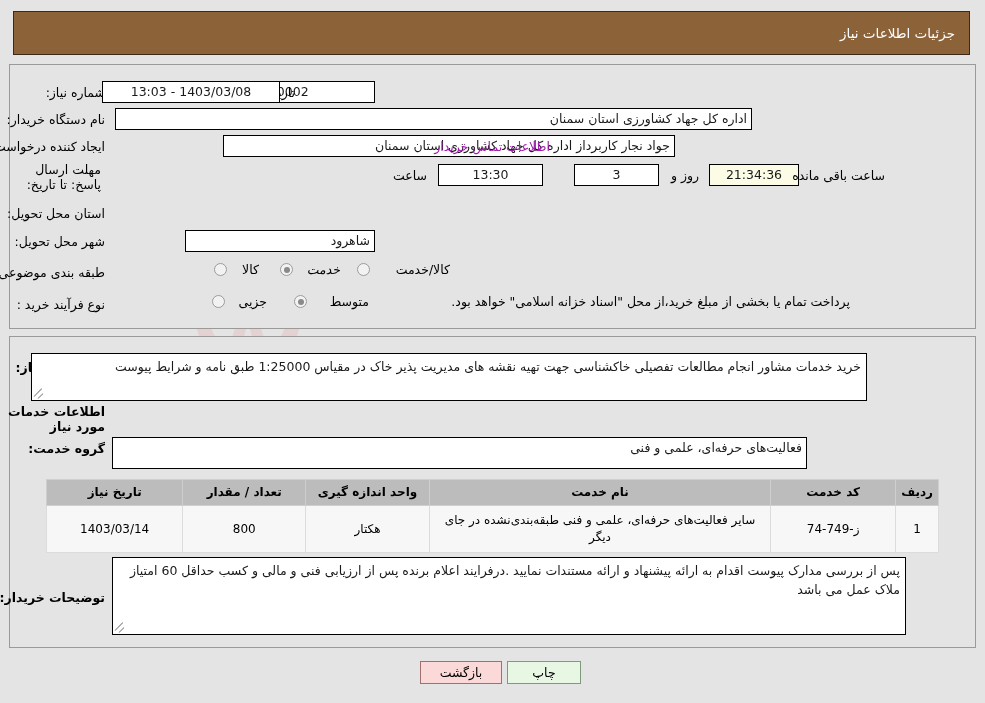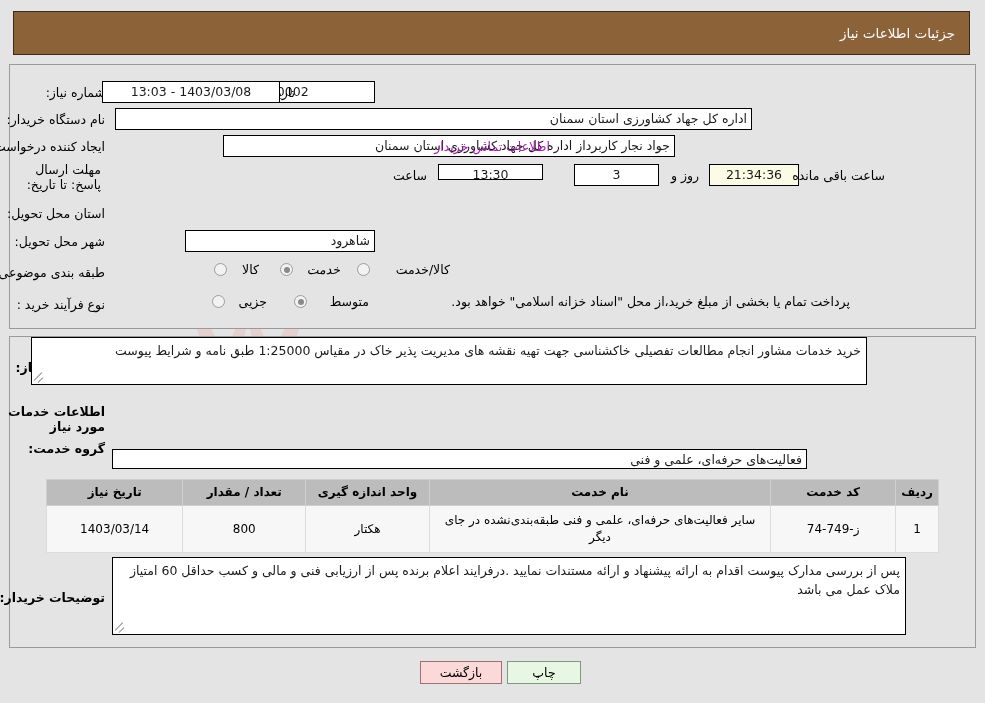--- a/index.html
+++ b/index.html
@@ -246,21 +246,21 @@
 
   <div class="lbl" style="right:880px; top:112px;">نام دستگاه خریدار:</div>
   <div class="fld" style="right:233px; top:108px; width:637px; height:22px;">اداره کل جهاد کشاورزی استان سمنان</div>
 
   <div class="lbl" style="right:880px; top:139px;">ایجاد کننده درخواست:</div>
   <div class="fld" style="right:310px; top:135px; width:452px; height:22px;">جواد نجار کاربرداز اداره کل جهاد کشاورزی استان سمنان</div>
   <div class="link" style="right:435px; top:139px;">اطلاعات تماس خریدار</div>
 
   <div class="lbl" style="right:884px; top:162px; white-space:normal; width:90px;">مهلت ارسال پاسخ: تا تاریخ:</div>
   <div class="plain" style="right:558px; top:168px;">ساعت</div>
-  <div class="fld center" style="right:442px; top:164px; width:105px; height:16px;">13:30</div>
+  <div class="fld center" style="right:442px; top:164px; width:105px; height:22px;">13:30</div>
   <div class="fld center" style="right:326px; top:164px; width:85px; height:22px;">3</div>
   <div class="plain" style="right:286px; top:168px;">روز و</div>
   <div class="fld center cream" style="right:186px; top:164px; width:90px; height:22px;">21:34:36</div>
   <div class="plain" style="right:100px; top:168px;">ساعت باقی مانده</div>
 
   <div class="lbl" style="right:880px; top:206px;">استان محل تحویل:</div>
 
   <div class="lbl" style="right:880px; top:234px;">شهر محل تحویل:</div>
   <div class="fld" style="right:610px; top:230px; width:190px; height:22px;">شاهرود</div>
 
@@ -275,32 +275,32 @@
   <div class="lbl" style="right:880px; top:297px;">نوع فرآیند خرید :</div>
   <div class="radio" style="right:760px; top:295px;"></div>
   <div class="plain" style="right:718px; top:294px;">جزیی</div>
   <div class="radio on" style="right:678px; top:295px;"></div>
   <div class="plain" style="right:616px; top:294px;">متوسط</div>
   <div class="plain" style="right:135px; top:294px;">پرداخت تمام یا بخشی از مبلغ خرید،از محل "اسناد خزانه اسلامی" خواهد بود.</div>
 
   <div class="panel" id="panel-bottom"></div>
 
   <div class="lbl b" style="right:880px; top:360px;">شرح کلی نیاز:</div>
-  <div class="ta" style="right:118px; top:337px; width:836px; height:48px;">
+  <div class="ta" style="right:118px; top:353px; width:836px; height:48px;">
     <span>خرید خدمات مشاور انجام مطالعات تفصیلی خاکشناسی جهت تهیه نقشه های مدیریت پذیر خاک در مقیاس 1:25000 طبق نامه و شرایط پیوست</span>
     <span class="grip">
       <i style="top:9px; width:11px; transform:rotate(-45deg);"></i>
       <i style="top:11px; left:4px; width:7px; transform:rotate(-45deg);"></i>
     </span>
   </div>
 
   <div class="sec-head" style="right:880px; top:404px;">اطلاعات خدمات مورد نیاز</div>
 
   <div class="lbl b" style="right:880px; top:441px;">گروه خدمت:</div>
-  <div class="fld" style="right:178px; top:437px; width:695px; height:20px;margin-top:12px;">فعالیت‌های حرفه‌ای، علمی و فنی</div>
+  <div class="fld" style="right:178px; top:437px; width:695px; height:32px;">فعالیت‌های حرفه‌ای، علمی و فنی</div>
 
   <table class="tbl">
     <thead>
       <tr>
         <th class="c-radif">ردیف</th>
         <th class="c-code">کد خدمت</th>
         <th class="c-name">نام خدمت</th>
         <th class="c-unit">واحد اندازه گیری</th>
         <th class="c-qty">تعداد / مقدار</th>
         <th class="c-date">تاریخ نیاز</th>

